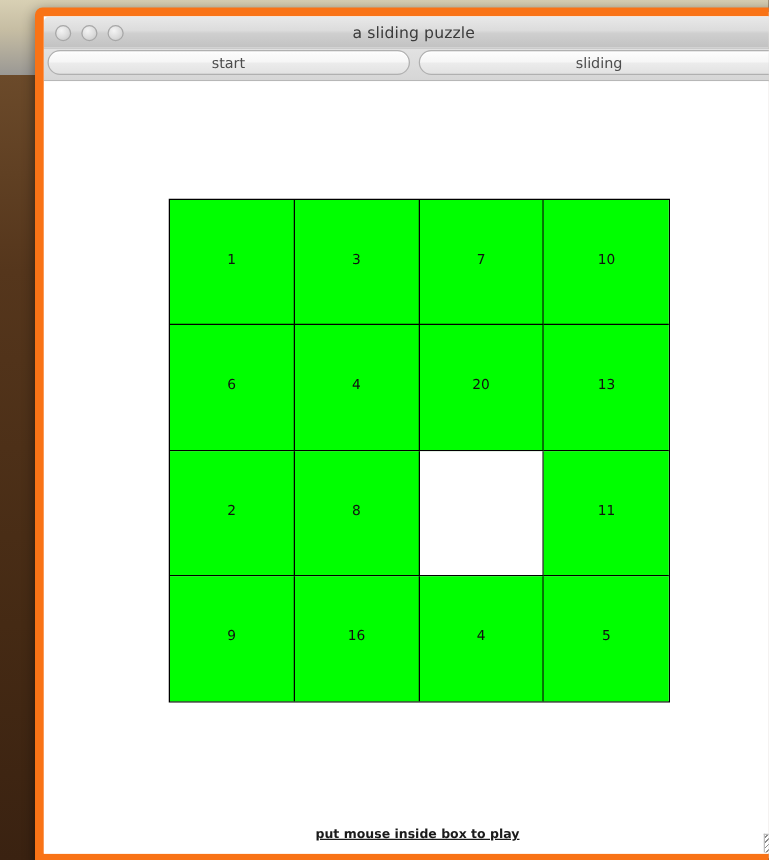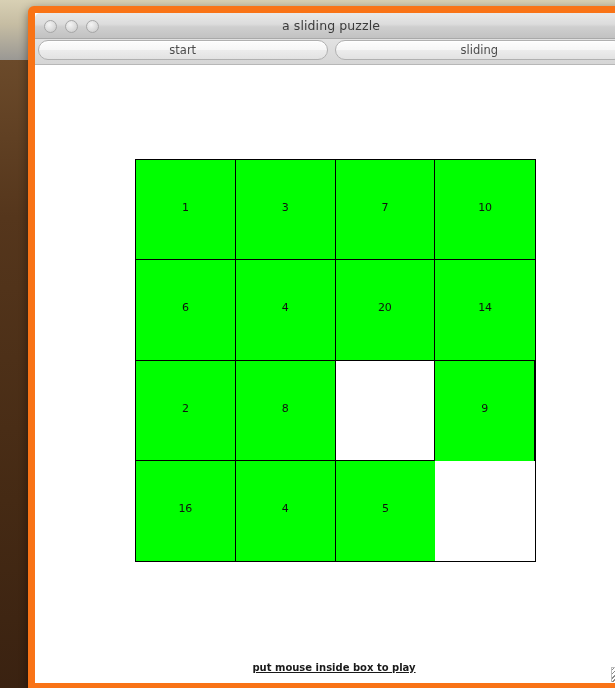--- a/index.html
+++ b/index.html
@@ -247,31 +247,34 @@
         <div class="tile">
           <span class="tile-label">6</span>
         </div>
         <div class="tile">
           <span class="tile-label">4</span>
         </div>
         <div class="tile">
           <span class="tile-label">20</span>
         </div>
         <div class="tile col-last">
-          <span class="tile-label">14</span>
+          <span class="tile-label">13</span>
         </div>
         <div class="tile">
           <span class="tile-label">2</span>
         </div>
         <div class="tile">
           <span class="tile-label">8</span>
         </div>
         <div class="tile blank">
           <span class="tile-label"></span>
         </div>
+        <div class="tile col-last">
+          <span class="tile-label">11</span>
+        </div>
         <div class="tile row-last">
           <span class="tile-label">9</span>
         </div>
         <div class="tile row-last">
           <span class="tile-label">16</span>
         </div>
         <div class="tile row-last">
           <span class="tile-label">4</span>
         </div>
         <div class="tile col-last row-last">

